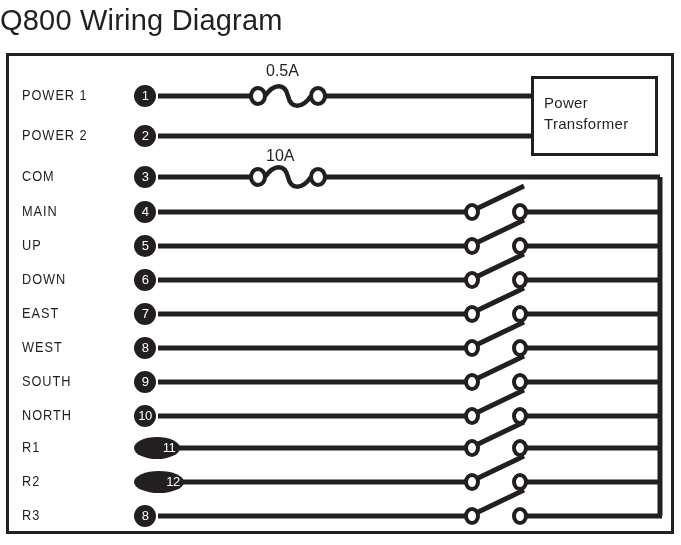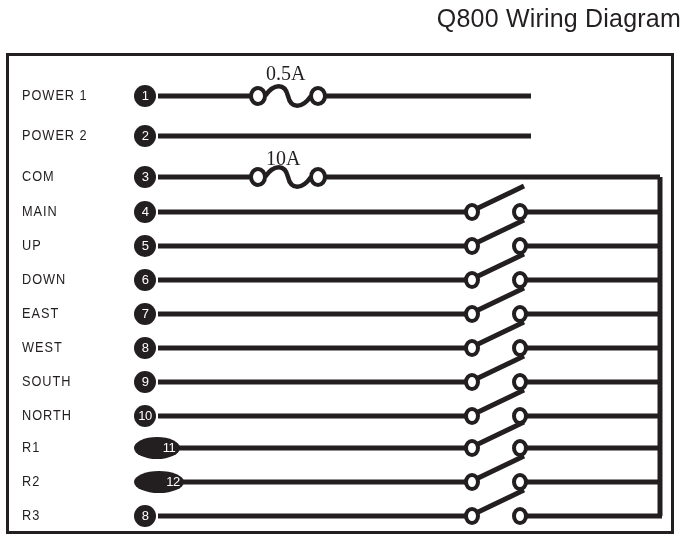--- a/index.html
+++ b/index.html
@@ -18,22 +18,22 @@
     position: relative;
     width: 681px;
     height: 545px;
     background: #ffffff;
   }
   #diagram-title {
     position: absolute;
     left: 0;
     top: 4px;
     width: 681px;
-    text-align: right;
-    font-size: 25px;
+    text-align: left;
+    font-size: 29px;
     font-weight: 400;
     letter-spacing: 0.2px;
     color: #231f20;
     font-family: "Liberation Sans", sans-serif;
   }
   #schematic-frame {
     position: absolute;
     left: 6px;
     top: 53px;
     width: 668px;
@@ -68,22 +68,22 @@
     background: #231f20;
     color: #ffffff;
     font-family: "Liberation Sans", sans-serif;
     font-size: 13px;
     line-height: 22px;
     text-align: center;
     letter-spacing: -0.5px;
   }
   .fuse-label {
     position: absolute;
-    font-family: Liberation Serif, serif;
-    font-size: 20px;
+    font-family: Liberation Sans, sans-serif;
+    font-size: 16px;
     color: #231f20;
     white-space: nowrap;
   }
   #transformer-box {
     position: absolute;
     left: 531px;
     top: 76px;
     width: 127px;
     height: 80px;
     border: 3px solid #231f20;
@@ -212,14 +212,20 @@
       <div class="terminal-num" style="left: 134px; top: 405px;">10</div>
       <div class="terminal-num" style="left: 134px; top: 437px; padding-left: 24px;">11</div>
       <div class="terminal-num" style="left: 134px; top: 471px; padding-left: 28px;">12</div>
       <div class="terminal-num" style="left: 134px; top: 505px;">8</div>
     </div>
   <div id="fuse-labels-layer">
       <div class="fuse-label" style="left: 266px; top: 62px;">0.5A</div>
       <div class="fuse-label" style="left: 266px; top: 147px;">10A</div>
     </div>
 
+  <div id="transformer-box">
+    <div id="transformer-label">
+      <span class="tline">Power</span>
+      <span class="tline">Transformer</span>
+    </div>
+  </div>
 
 </div>
 
 </body></html>

